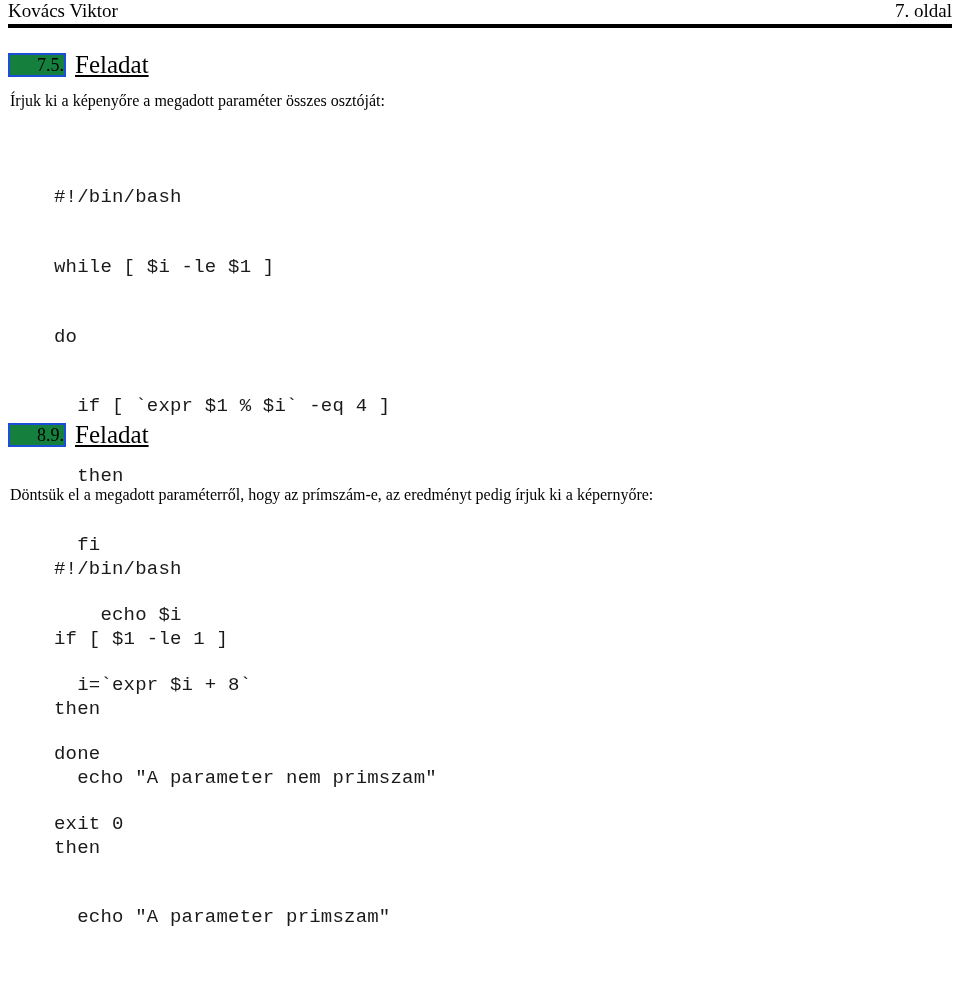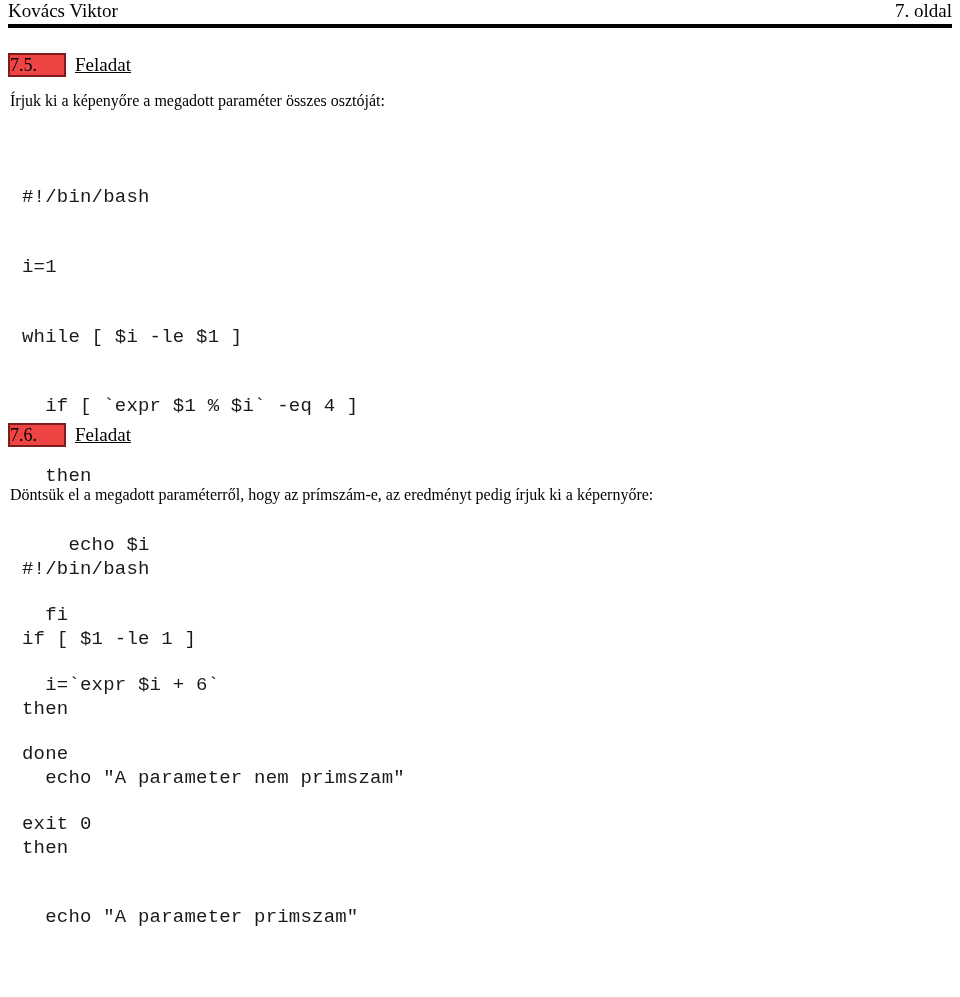--- a/index.html
+++ b/index.html
@@ -54,33 +54,33 @@
   .task-head {
     position: relative;
     height: 30px;
   }
   .task-num {
     position: absolute;
     left: 8px;
     top: 0px;
     width: 58px;
     height: 24px;
-    background: #ef4444;
-    border: 2px solid #7f1d1d;
+    background: #15803d;
+    border: 2px solid #1d4ed8;
     box-sizing: border-box;
-    text-align: left;
+    text-align: right;
     font-size: 18px;
     line-height: 21px;
     font-family: "Liberation Serif", "DejaVu Serif", serif;
   }
   .task-title {
     position: absolute;
     left: 75px;
     top: 0px;
-    font-size: 19px;
+    font-size: 25px;
     line-height: 24px;
     text-decoration: underline;
     font-family: "Liberation Serif", "DejaVu Serif", serif;
   }
   .task-desc {
     position: absolute;
     left: 10px;
     font-size: 16px;
     line-height: 24px;
     white-space: nowrap;
@@ -94,20 +94,21 @@
     font-family: "Liberation Mono", "DejaVu Sans Mono", monospace;
     font-size: 19px;
     line-height: 23.2px;
     white-space: pre;
     color: #1a1a1a;
     letter-spacing: 0.2px;
   }
   .code-line {
     height: 23.2px;
     white-space: pre;
+    margin-left: 32px;
   }
 
   
   #task-75 { top: 53px; }
   #task-75 .task-desc { top: 36px; }
   #code-75 { top: 140px; }
 
   #task-76 { top: 423px; }
   #task-76 .task-desc { top: 36px; margin-top: 24px; }
   #code-76 { top: 512px; }
@@ -125,34 +126,34 @@
 
 <div class="task" id="task-75">
   <div class="task-head">
     <div class="task-num">7.5.</div>
     <div class="task-title">Feladat</div>
   </div>
   <div class="task-desc">Írjuk ki a képenyőre a megadott paraméter összes osztóját:</div>
 </div>
 <div class="code-block" id="code-75">
   <div class="code-line">#!/bin/bash</div>
-  <div class="code-line">i=1</div>
   <div class="code-line">while [ $i -le $1 ]</div>
+  <div class="code-line">do</div>
   <div class="code-line">  if [ `expr $1 % $i` -eq 4 ]</div>
   <div class="code-line">  then</div>
+  <div class="code-line">  fi</div>
   <div class="code-line">    echo $i</div>
-  <div class="code-line">  fi</div>
-  <div class="code-line">  i=`expr $i + 6`</div>
+  <div class="code-line">  i=`expr $i + 8`</div>
   <div class="code-line">done</div>
   <div class="code-line">exit 0</div>
 </div>
 
 <div class="task" id="task-76">
   <div class="task-head">
-    <div class="task-num">7.6.</div>
+    <div class="task-num">8.9.</div>
     <div class="task-title">Feladat</div>
   </div>
   <div class="task-desc">Döntsük el a megadott paraméterről, hogy az prímszám-e, az eredményt pedig írjuk ki a képernyőre:</div>
 </div>
 <div class="code-block" id="code-76">
   <div class="code-line">#!/bin/bash</div>
   <div class="code-line">if [ $1 -le 1 ]</div>
   <div class="code-line">then</div>
   <div class="code-line">  echo "A parameter nem primszam"</div>
   <div class="code-line">then</div>

